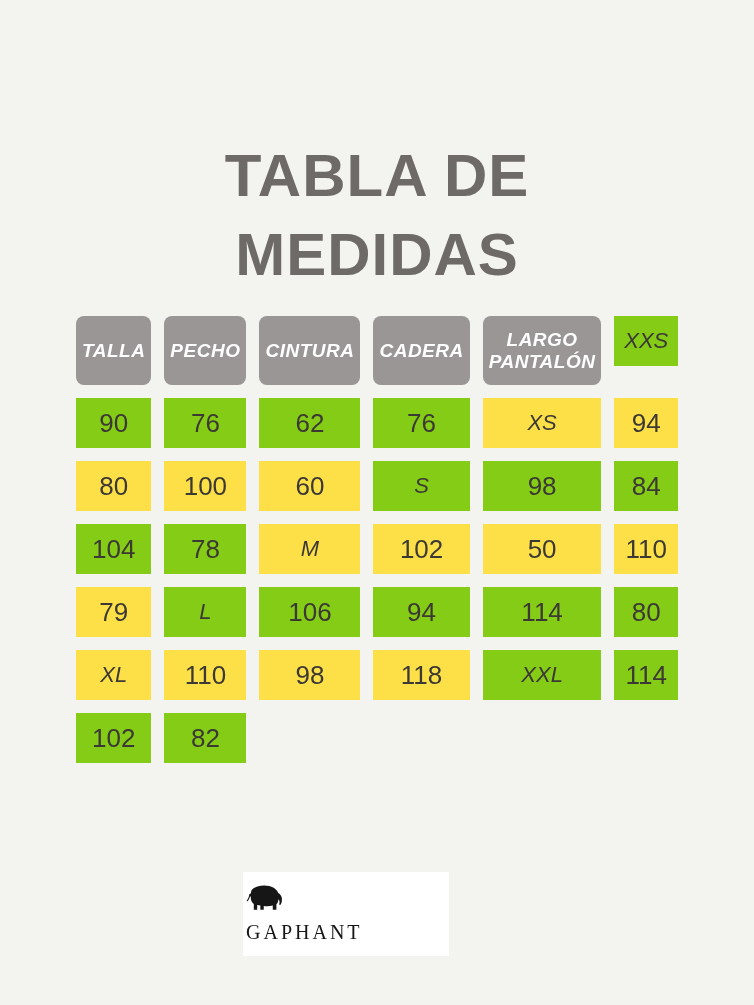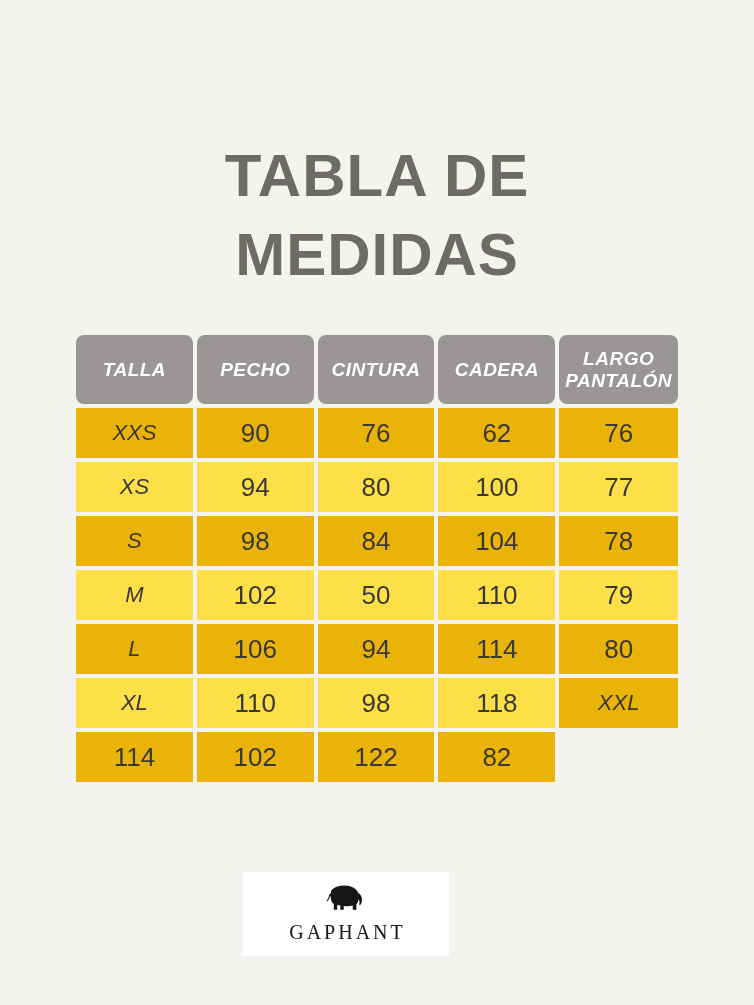--- a/index.html
+++ b/index.html
@@ -6,42 +6,42 @@
   .page{
     position:relative;width:754px;height:1005px;overflow:hidden;
     background:#f3f4f0;font-family:"Liberation Sans",sans-serif;
   }
   .title{
     position:absolute;top:136px;left:0;width:754px;text-align:center;
     font-weight:bold;font-size:60px;line-height:79px;letter-spacing:1px;
     color:#6e6a67;
   }
   .size-table{
-    position:absolute;left:76px;top:335px;width:602px;
-    display:grid;grid-template-columns:repeat(5,1fr);gap:4px;
+    position:absolute;left:76px;top:316px;width:602px;
+    display:grid;grid-template-columns:repeat(6,1fr);gap:13px;
   }
   .th{
     height:69px;background:#999695;border-radius:8px;
     color:#ffffff;font-style:italic;font-weight:bold;font-size:19px;
     letter-spacing:.5px;line-height:1.12;
     display:flex;align-items:center;justify-content:center;text-align:center;
     padding:0 6px;box-sizing:border-box;
   }
   .td{
     height:50px;display:flex;align-items:center;justify-content:center;
     color:#3b3835;
   }
   .td.size{font-style:italic;font-size:22px}
   .td.num{font-size:26px}
-  .r-odd{background:#eab308}
+  .r-odd{background:#84cc16}
   .r-even{background:#fde047}
   .logo-box{
     position:absolute;left:243px;top:872px;width:206px;height:84px;
     background:#ffffff;display:flex;flex-direction:column;
-    align-items:center;justify-content:center;gap:9px;
+    justify-content:center;gap:9px;
   }
   .logo-box svg{width:46px;height:28px;display:block}
   .brand{
     font-family:"Liberation Serif",serif;font-size:20px;letter-spacing:3px;
     padding-left:3px;color:#161616;
   }
 </style>
 </head>
 <body>
 
@@ -63,21 +63,21 @@
     <div class="td size r-odd">XXS</div>
     <div class="td num r-odd">90</div>
     <div class="td num r-odd">76</div>
     <div class="td num r-odd">62</div>
     <div class="td num r-odd">76</div>
 
     <div class="td size r-even">XS</div>
     <div class="td num r-even">94</div>
     <div class="td num r-even">80</div>
     <div class="td num r-even">100</div>
-    <div class="td num r-even">77</div>
+    <div class="td num r-even">60</div>
 
     <div class="td size r-odd">S</div>
     <div class="td num r-odd">98</div>
     <div class="td num r-odd">84</div>
     <div class="td num r-odd">104</div>
     <div class="td num r-odd">78</div>
 
     <div class="td size r-even">M</div>
     <div class="td num r-even">102</div>
     <div class="td num r-even">50</div>
@@ -91,21 +91,20 @@
     <div class="td num r-odd">80</div>
 
     <div class="td size r-even">XL</div>
     <div class="td num r-even">110</div>
     <div class="td num r-even">98</div>
     <div class="td num r-even">118</div>
 
     <div class="td size r-odd">XXL</div>
     <div class="td num r-odd">114</div>
     <div class="td num r-odd">102</div>
-    <div class="td num r-odd">122</div>
     <div class="td num r-odd">82</div>
   </div>
 
   <div class="logo-box">
     <svg viewBox="0 0 100 62" xmlns="http://www.w3.org/2000/svg" aria-hidden="true">
       <path fill="#161616" d="M17 21
         C15 14 22 8 31 5.5
         C43 2 58 3 66 8
         C72 11.5 75 15 77 20
         C81 21.5 84 26 85 31

